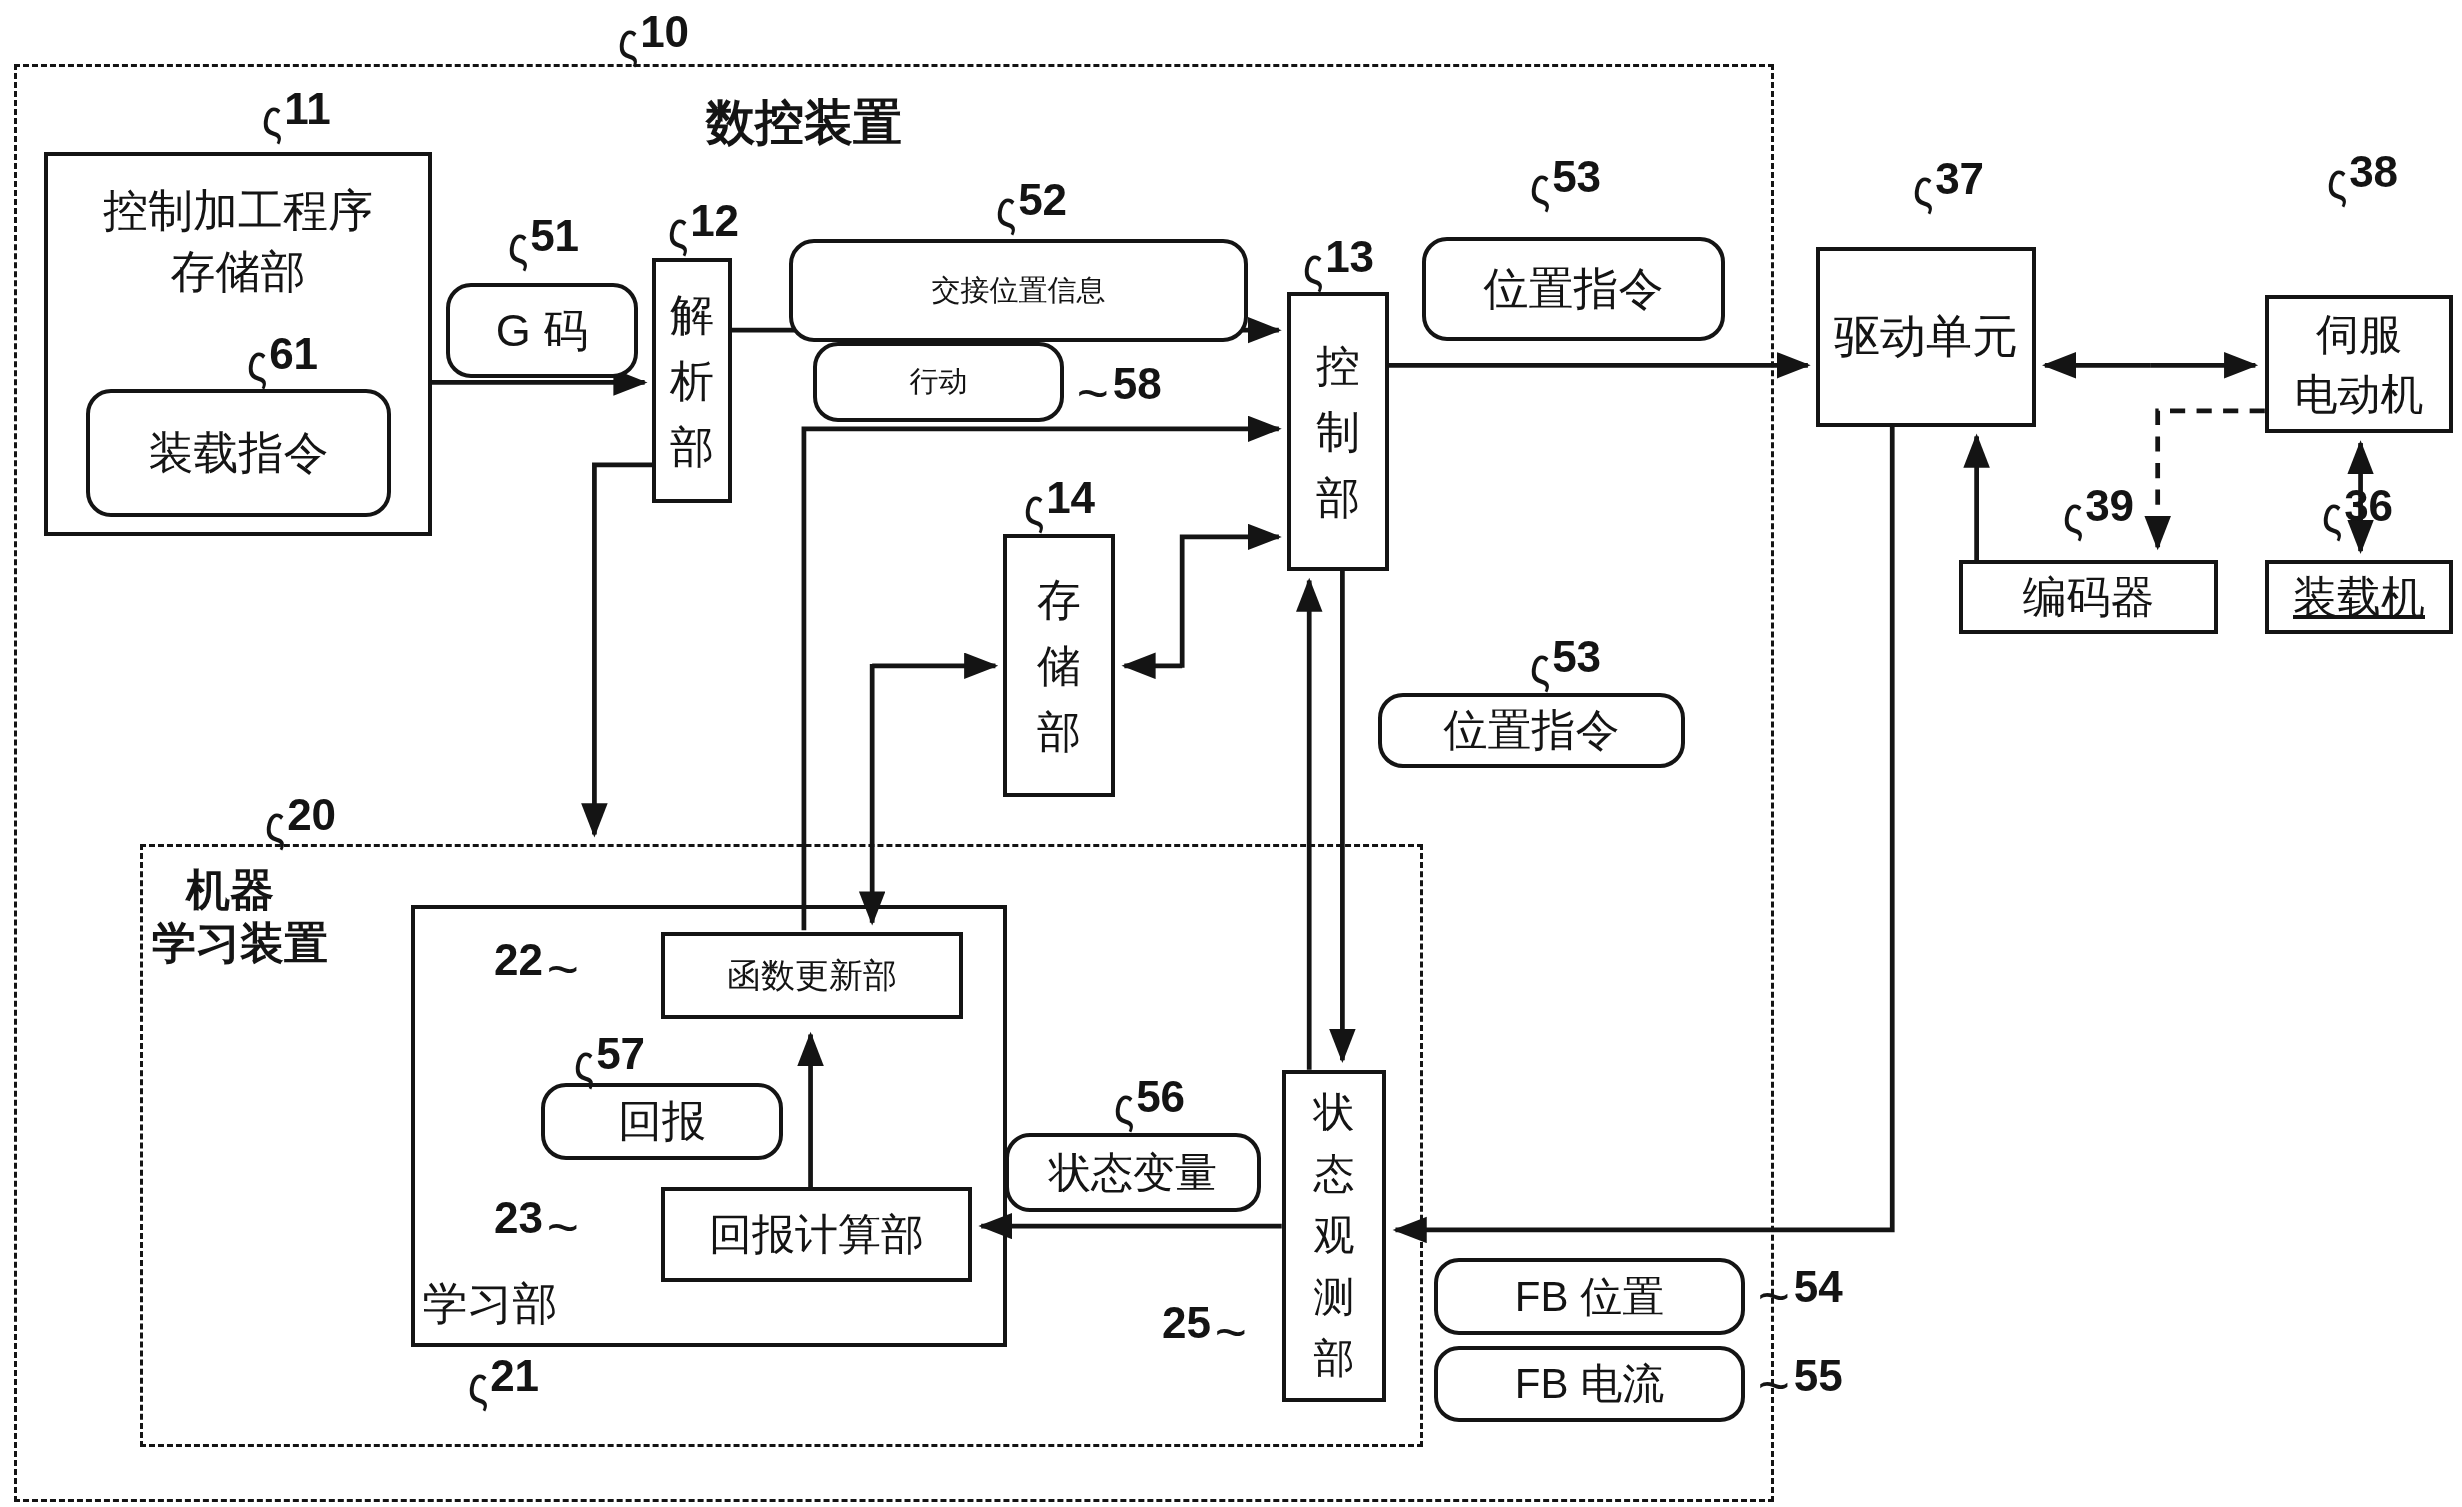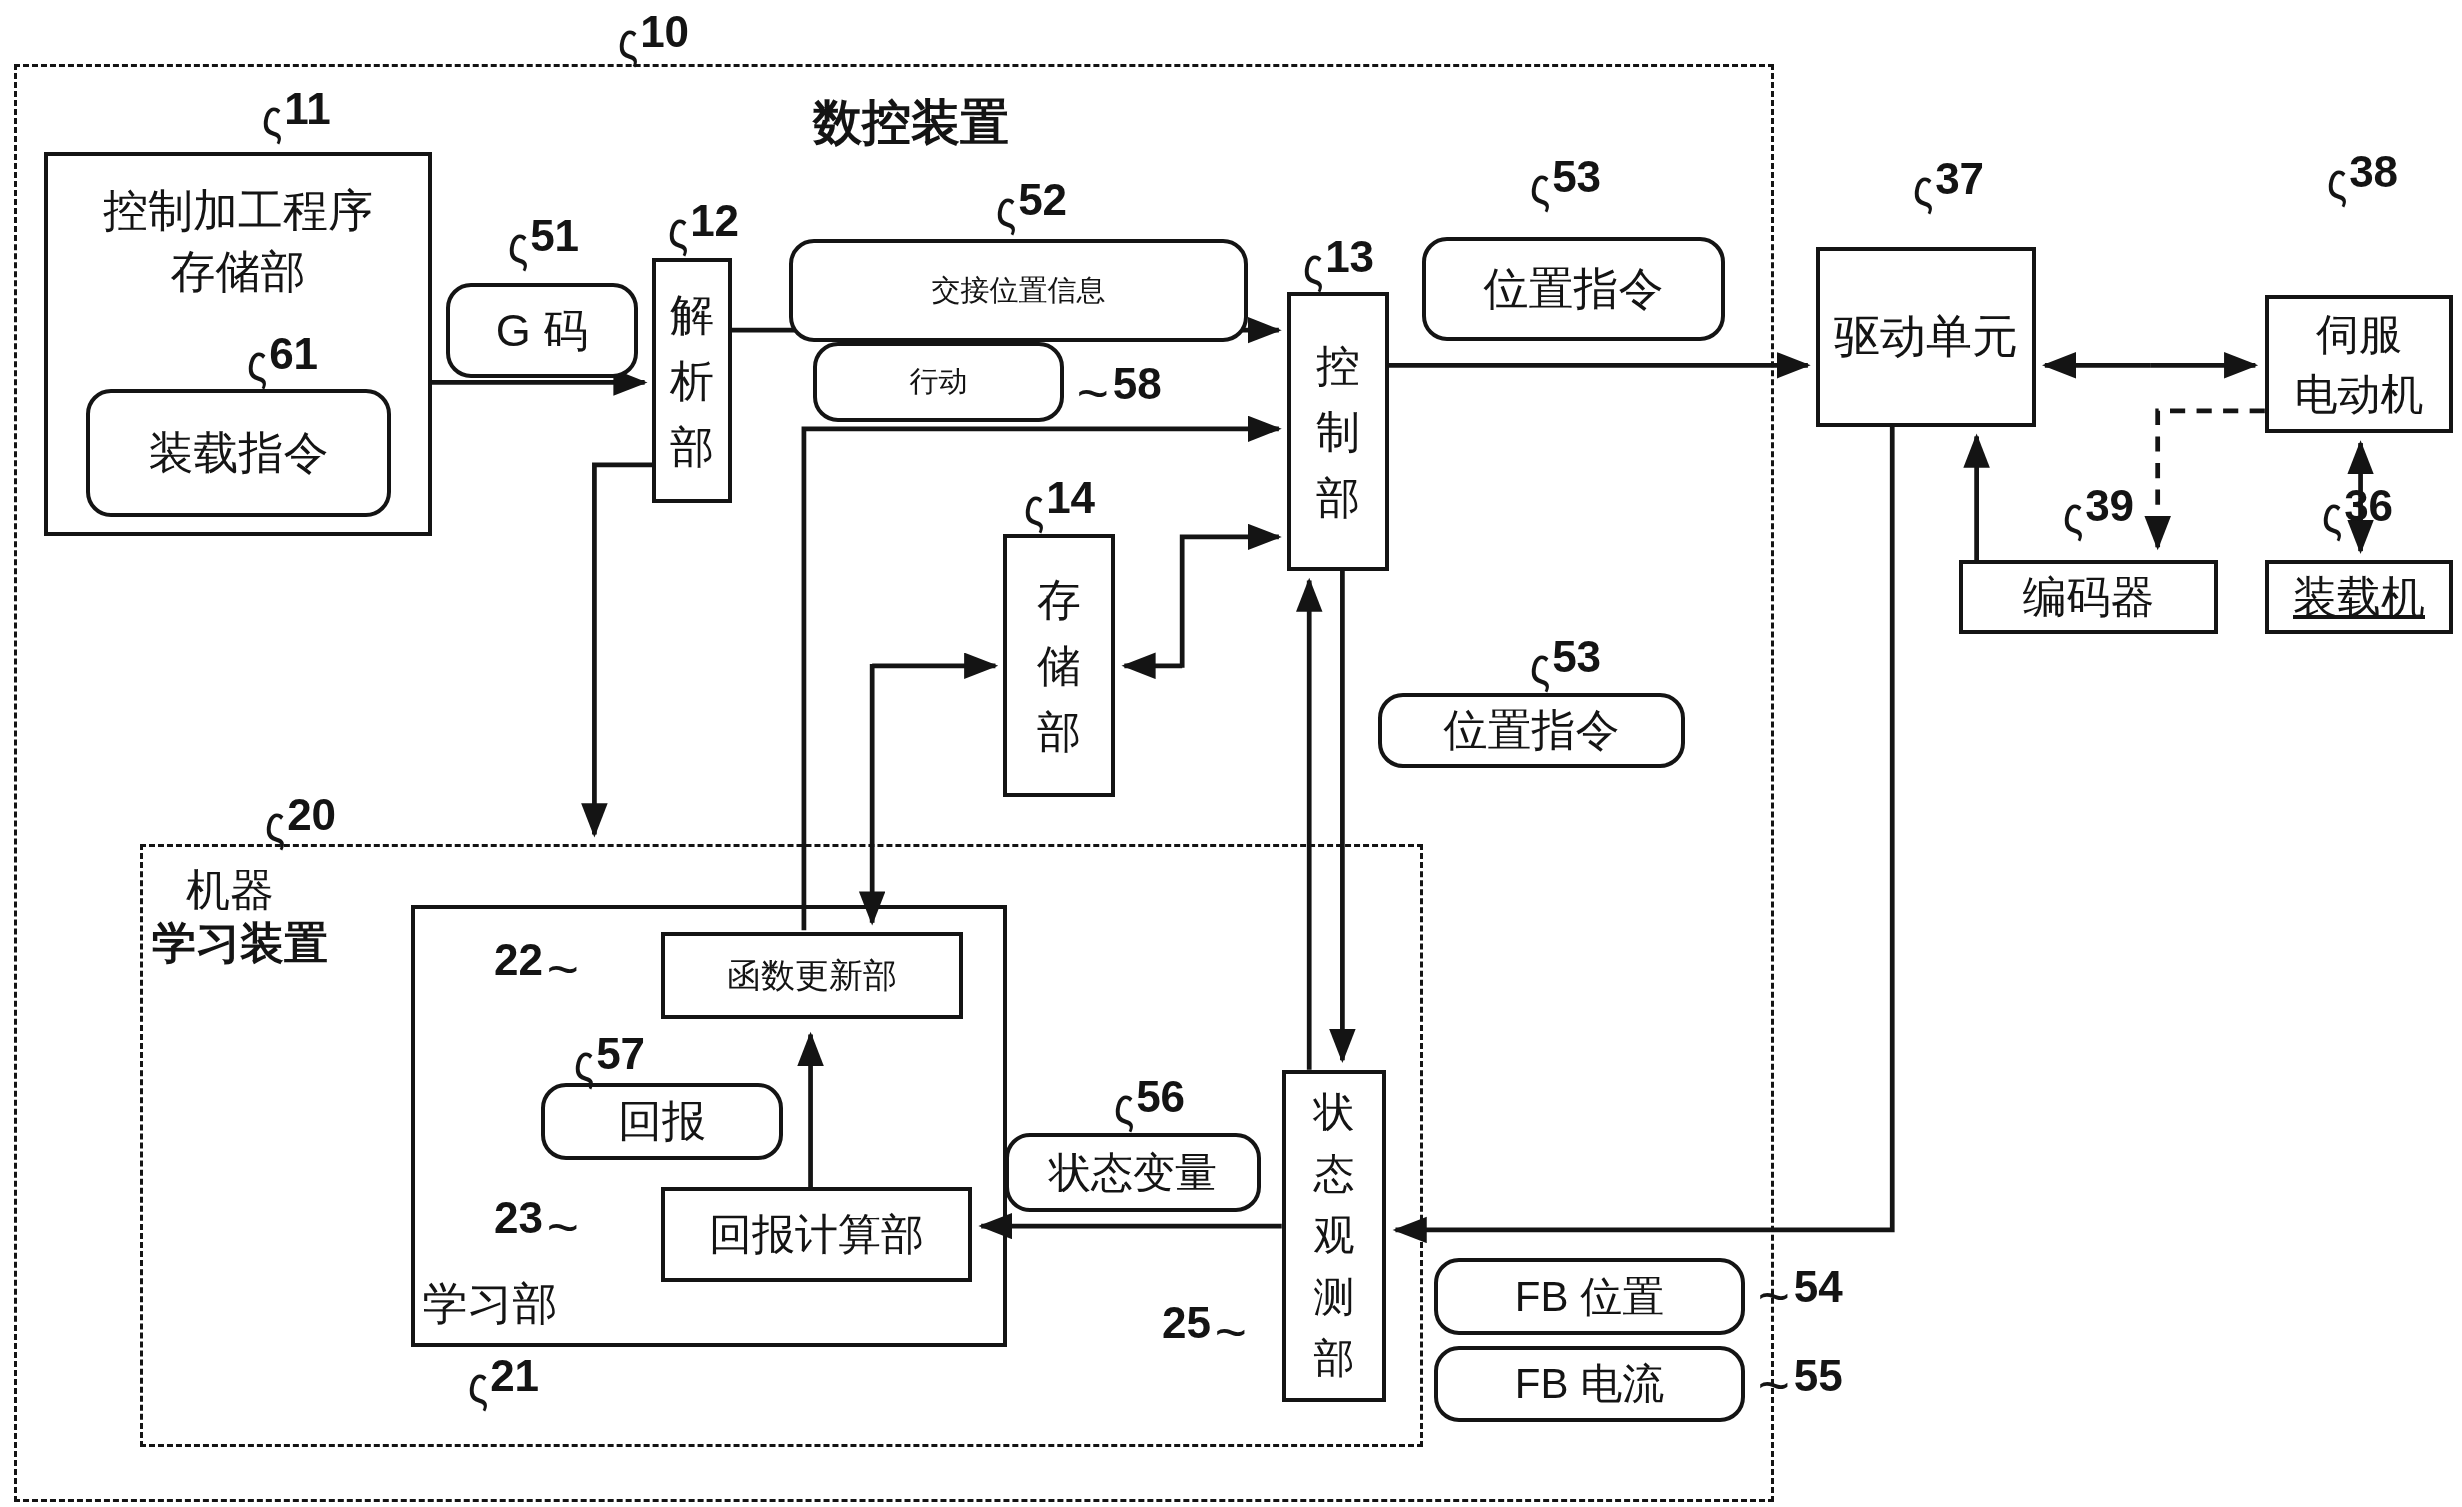--- a/index.html
+++ b/index.html
@@ -56,23 +56,23 @@
       <path d="M2085,591 L2085,460" marker-end="url(#ah)"></path>
       <path d="M2389,433 L2276,433 L2276,577" stroke-dasharray="16 12" marker-end="url(#ah)"></path>
       <path d="M1996,450 L1996,1297 L1472,1297" marker-end="url(#ah)"></path>
       <path d="M1381,1128 L1381,612" marker-end="url(#ah)"></path>
       <path d="M1416,602 L1416,1118" marker-end="url(#ah)"></path>
       <path d="M1352,1293 L1035,1293" marker-end="url(#ah)"></path>
       <path d="M855,1252 L855,1091" marker-end="url(#ah)"></path>
     </g>
   </svg>
 
-  <div class="freetext" style="left:706px;top:91px;width:303px;text-align:right;font-size:49px;font-weight:700;">数控装置</div>
-
-  <div class="freetext" style="left:186px;top:861px;font-size:44px;font-weight:400;">机器</div>
+  <div class="freetext" style="left:706px;top:91px;width:303px;text-align:left;font-size:49px;font-weight:700;">数控装置</div>
+
+  <div class="freetext" style="left:186px;top:861px;font-size:44px;font-weight:700;">机器</div>
   <div class="freetext" style="left:152px;top:914px;font-size:44px;font-weight:700;">学习装置</div>
 
   <div class="box" style="left:44px;top:152px;width:388px;height:384px;align-items:flex-start;">
     <div style="padding-top:25px;font-size:45px;line-height:1.35;">
       <div>控制加工程序</div>
       <div>存储部</div>
     </div>
   </div>
 
   <div class="box rbox boxtop" style="left:86px;top:389px;width:305px;height:128px;font-size:45px;">

